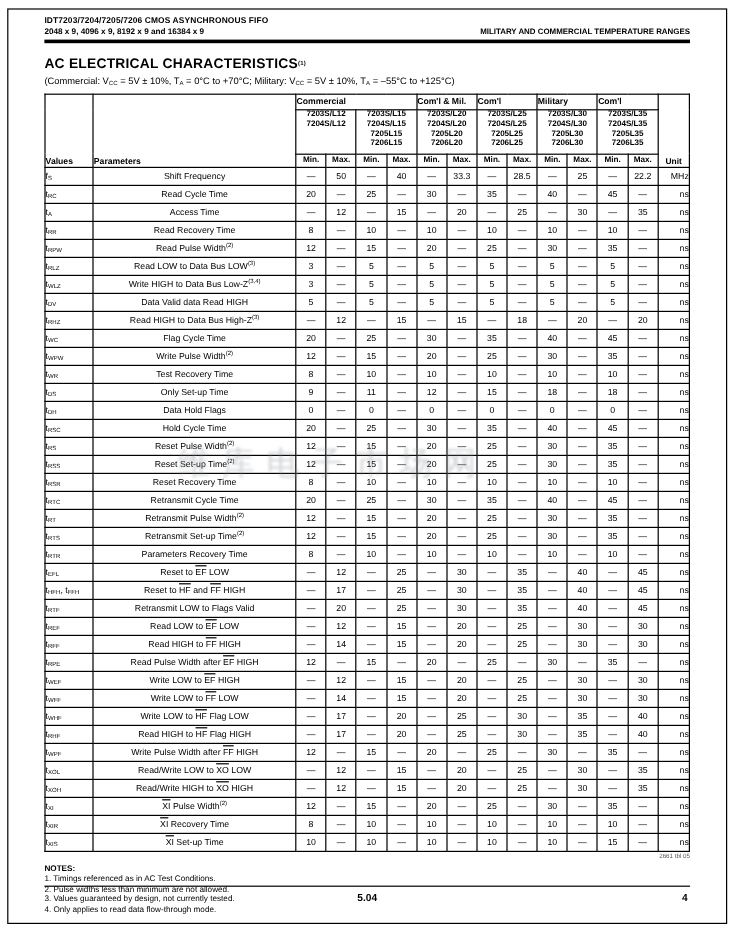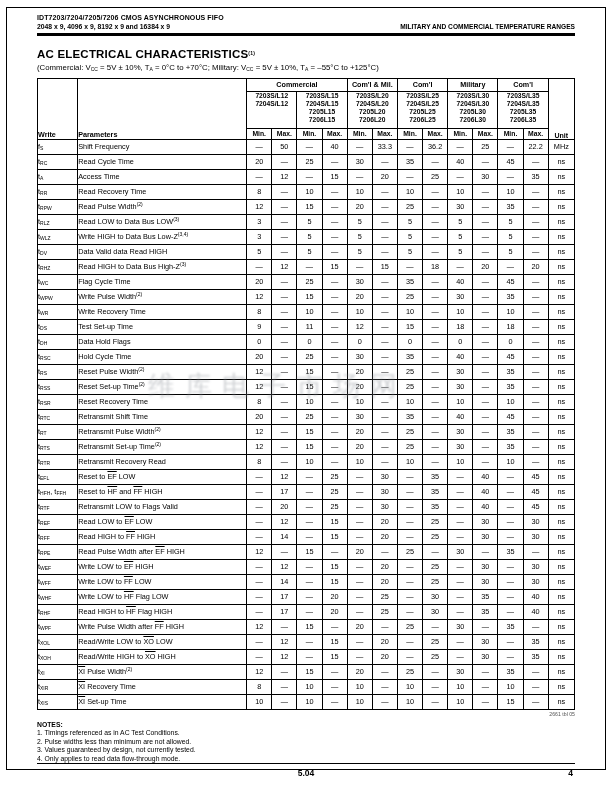--- a/index.html
+++ b/index.html
@@ -21,34 +21,34 @@
   .sec-cond{margin-top:3px;font-size:7.8px;}
   sup{font-size:5px;line-height:0;vertical-align:3px;}
   sub{font-size:5px;line-height:0;vertical-align:-1px;}
   .ov{text-decoration:overline;}
   
   table.ac{border-collapse:collapse;table-layout:fixed;width:538px;margin-top:6px;border:1.5px solid #000;}
   table.ac th,table.ac td{border:1px solid #000;padding:0;}
   col.c-sym{width:40px;} col.c-par{width:168px;} col.c-val{width:25px;} col.c-unit{width:26px;}
   .h-sym,.h-par{vertical-align:bottom;text-align:left;font-size:7.2px;font-weight:bold;padding:1px 2px 2px 2px;}
   .h-unit{vertical-align:bottom;text-align:center;font-size:7px;font-weight:bold;padding:1px 0 2px 0;}
-  .h-grp{height:12px;font-size:7.2px;font-weight:bold;text-align:center;}
+  .h-grp{height:12px;font-size:7.2px;font-weight:bold;text-align:left;}
   .h-part{height:36px;font-size:6.7px;line-height:8.2px;font-weight:bold;text-align:center;vertical-align:top;padding:1px 0;}
   .h-mm{height:10px;font-size:6.8px;font-weight:bold;text-align:center;}
   table.ac tbody td{height:14px;font-size:7.3px;line-height:8px;}
   td.sym{text-align:left;padding-left:2px;white-space:nowrap;overflow:hidden;}
-  td.par{text-align:left;padding-left:3px;white-space:nowrap;overflow:hidden;}
+  td.par{text-align:center;padding-left:3px;white-space:nowrap;overflow:hidden;}
   td.val{text-align:center;}
-  td.unit{text-align:center;font-size:6.8px;}
+  td.unit{text-align:right;font-size:6.8px;}
   
   .tbl-ref{text-align:right;font-size:5.2px;color:#555;margin-top:1px;}
   .notes{margin-top:4px;font-size:6.8px;line-height:8.6px;}
   .notes-title{font-weight:bold;}
   
-  .footer{position:absolute;left:37px;right:37px;bottom:14px;}
+  .footer{position:absolute;left:37px;right:37px;bottom:39px;}
   .footer-rule{border-top:1px solid #000;}
   .footer-row{position:relative;text-align:center;padding-top:4px;font-size:8.5px;font-weight:bold;}
   .footer-right{position:absolute;right:2px;top:4px;}
   
   .watermark{
     position:absolute;left:148px;top:368px;z-index:3;pointer-events:none;
     font-size:27px;letter-spacing:10px;color:#8f949b;opacity:.4;
     filter:blur(1.3px);white-space:nowrap;
   }
 </style>
@@ -84,21 +84,21 @@
           <col class="c-val">
           <col class="c-val">
         <col class="c-val">
           <col class="c-val">
           <col class="c-val">
           <col class="c-val">
         <col class="c-unit">
       </colgroup>
       <thead>
           <tr>
-            <th class="h-sym" rowspan="3">Write</th>
+            <th class="h-sym" rowspan="3">Values</th>
             <th class="h-par" rowspan="3">Parameters</th>
             <th class="h-grp" colspan="4">Commercial</th>
             <th class="h-grp" colspan="2">Com'l &amp; Mil.</th>
             <th class="h-grp" colspan="2">Com'l</th>
             <th class="h-grp" colspan="2">Military</th>
             <th class="h-grp" colspan="2">Com'l</th>
             <th class="h-unit" rowspan="3">Unit</th>
           </tr>
           <tr>
             <th class="h-part" colspan="2">7203S/L12<br>7204S/L12</th>
@@ -127,21 +127,21 @@
           <tr>
             <td class="sym">f<sub>S</sub></td>
             <td class="par">Shift Frequency</td>
             <td class="val">—</td>
             <td class="val">50</td>
             <td class="val">—</td>
             <td class="val">40</td>
             <td class="val">—</td>
             <td class="val">33.3</td>
             <td class="val">—</td>
-            <td class="val">36.2</td>
+            <td class="val">28.5</td>
             <td class="val">—</td>
             <td class="val">25</td>
             <td class="val">—</td>
             <td class="val">22.2</td>
             <td class="unit">MHz</td>
           </tr>
           <tr>
             <td class="sym">t<sub>RC</sub></td>
             <td class="par">Read Cycle Time</td>
             <td class="val">20</td>
@@ -306,38 +306,38 @@
             <td class="val">25</td>
             <td class="val">—</td>
             <td class="val">30</td>
             <td class="val">—</td>
             <td class="val">35</td>
             <td class="val">—</td>
             <td class="unit">ns</td>
           </tr>
           <tr>
             <td class="sym">t<sub>WR</sub></td>
-            <td class="par">Write Recovery Time</td>
+            <td class="par">Test Recovery Time</td>
             <td class="val">8</td>
             <td class="val">—</td>
             <td class="val">10</td>
             <td class="val">—</td>
             <td class="val">10</td>
             <td class="val">—</td>
             <td class="val">10</td>
             <td class="val">—</td>
             <td class="val">10</td>
             <td class="val">—</td>
             <td class="val">10</td>
             <td class="val">—</td>
             <td class="unit">ns</td>
           </tr>
           <tr>
             <td class="sym">t<sub>DS</sub></td>
-            <td class="par">Test Set-up Time</td>
+            <td class="par">Only Set-up Time</td>
             <td class="val">9</td>
             <td class="val">—</td>
             <td class="val">11</td>
             <td class="val">—</td>
             <td class="val">12</td>
             <td class="val">—</td>
             <td class="val">15</td>
             <td class="val">—</td>
             <td class="val">18</td>
             <td class="val">—</td>
@@ -425,21 +425,21 @@
             <td class="val">10</td>
             <td class="val">—</td>
             <td class="val">10</td>
             <td class="val">—</td>
             <td class="val">10</td>
             <td class="val">—</td>
             <td class="unit">ns</td>
           </tr>
           <tr>
             <td class="sym">t<sub>RTC</sub></td>
-            <td class="par">Retransmit Shift Time</td>
+            <td class="par">Retransmit Cycle Time</td>
             <td class="val">20</td>
             <td class="val">—</td>
             <td class="val">25</td>
             <td class="val">—</td>
             <td class="val">30</td>
             <td class="val">—</td>
             <td class="val">35</td>
             <td class="val">—</td>
             <td class="val">40</td>
             <td class="val">—</td>
@@ -476,21 +476,21 @@
             <td class="val">25</td>
             <td class="val">—</td>
             <td class="val">30</td>
             <td class="val">—</td>
             <td class="val">35</td>
             <td class="val">—</td>
             <td class="unit">ns</td>
           </tr>
           <tr>
             <td class="sym">t<sub>RTR</sub></td>
-            <td class="par">Retransmit Recovery Read</td>
+            <td class="par">Parameters Recovery Time</td>
             <td class="val">8</td>
             <td class="val">—</td>
             <td class="val">10</td>
             <td class="val">—</td>
             <td class="val">10</td>
             <td class="val">—</td>
             <td class="val">10</td>
             <td class="val">—</td>
             <td class="val">10</td>
             <td class="val">—</td>

